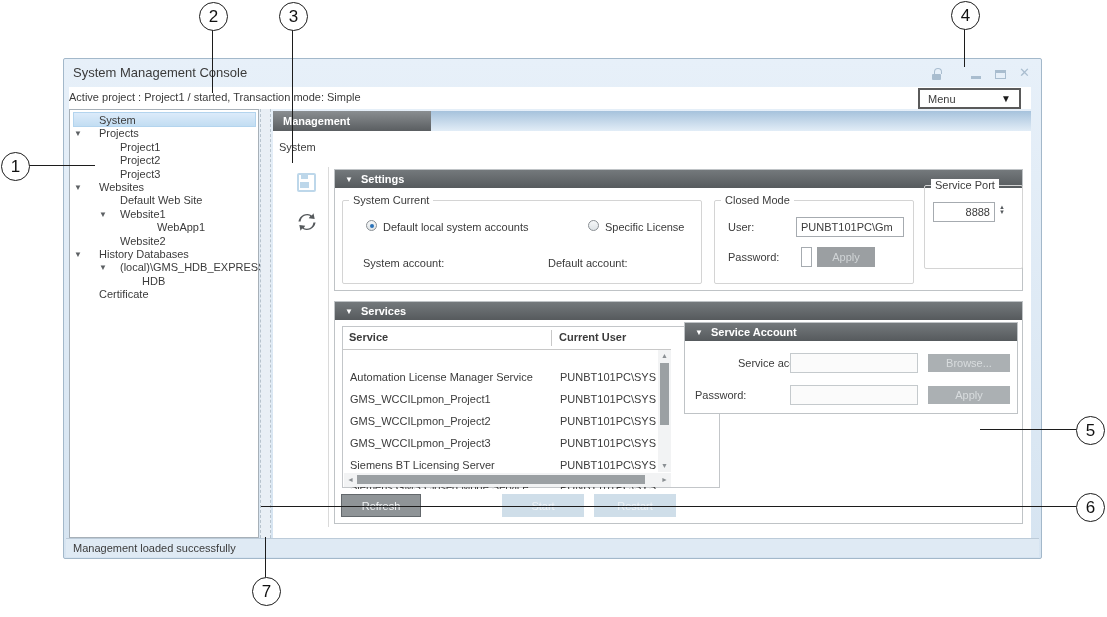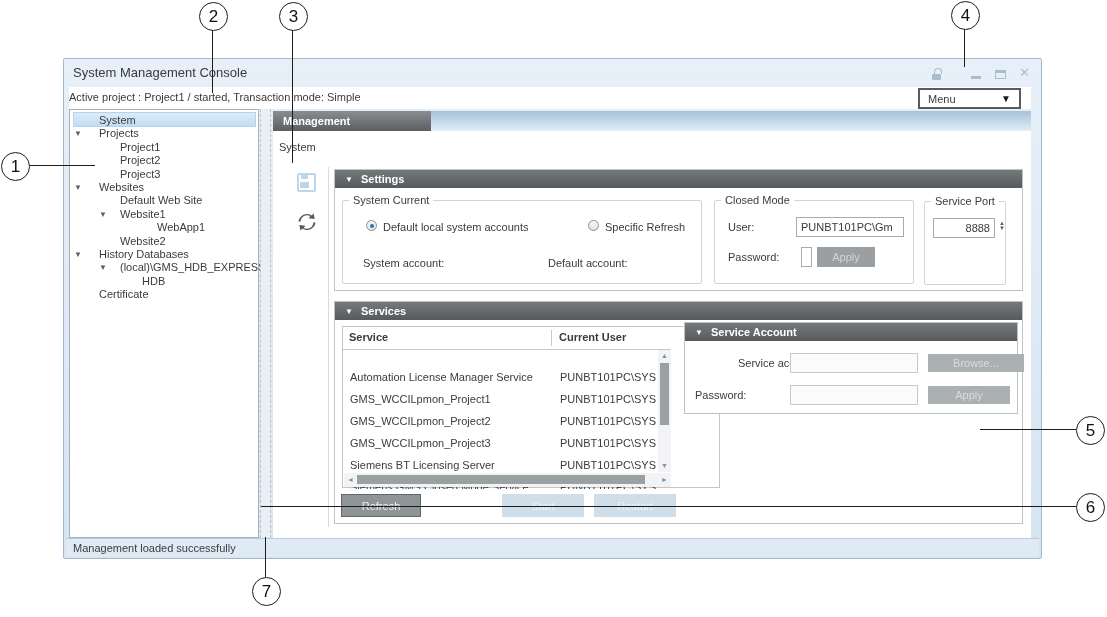--- a/index.html
+++ b/index.html
@@ -240,37 +240,37 @@
           <span class="ph-title">Settings</span>
         </div>
 
         <div class="abs groupbox" style="left:7px;top:30px;width:360px;height:84px;">
           <span class="abs legend" style="left:6px;">System Current</span>
           <div class="abs radio-outer" style="left:23px;top:19px;">
             <div class="abs radio-dot"></div>
           </div>
           <span class="abs txt" style="left:40px;top:20px;">Default local system accounts</span>
           <div class="abs radio-outer" style="left:245px;top:19px;"></div>
-          <span class="abs txt" style="left:262px;top:20px;">Specific Refresh</span>
+          <span class="abs txt" style="left:262px;top:20px;">Specific License</span>
           <span class="abs txt" style="left:20px;top:56px;">System account:</span>
           <span class="abs txt" style="left:205px;top:56px;">Default account:</span>
         </div>
 
         <div class="abs groupbox" style="left:379px;top:30px;width:200px;height:84px;">
           <span class="abs legend" style="left:6px;">Closed Mode</span>
           <span class="abs txt" style="left:13px;top:20px;">User:</span>
           <input class="abs input" style="left: 81px; top: 16px; width: 108px; height: 20px;" value="PUNBT101PC\Gm">
           <span class="abs txt" style="left:13px;top:50px;">Password:</span>
           <input class="abs input" style="left: 86px; top: 46px; width: 11px; height: 20px; padding: 2px 1px;">
           <div class="abs btn-disabled-dark" style="left:102px;top:46px;width:58px;height:20px;">
             <span>Apply</span>
           </div>
         </div>
 
-        <div class="abs groupbox" style="left:589px;top:31px;width:82px;height:84px;">
+        <div class="abs groupbox" style="left:589px;top:15px;width:99px;height:84px;">
           <span class="abs legend" style="left:6px;">Service Port</span>
           <input class="abs input" style="left: 8px; top: 16px; width: 62px; height: 20px; text-align: right;" value="8888">
           <div class="abs spin-arrows" style="left:74px;top:19px;">
             <span>▲</span>
             <span>▼</span>
           </div>
         </div>
       </div>
 
       <div class="abs panel" style="left:61px;top:190px;width:689px;height:223px;">
@@ -326,21 +326,21 @@
           </div>
         </div>
 
         <div class="abs panel" style="left:349px;top:20px;width:334px;height:92px;">
           <div class="abs panel-header">
             <span class="ph-arrow">▼</span>
             <span class="ph-title">Service Account</span>
           </div>
           <span class="abs txt" style="left:10px;top:34px;margin-left:43px;">Service account:</span>
           <input class="abs input input-dim" style="left: 105px; top: 30px; width: 128px; height: 20px;">
-          <div class="abs btn-disabled-mid" style="left:243px;top:31px;width:96px;height:18px;">
+          <div class="abs btn-disabled-mid" style="left:243px;top:31px;width:82px;height:18px;">
             <span>Browse...</span>
           </div>
           <span class="abs txt" style="left:10px;top:66px;">Password:</span>
           <input class="abs input input-dim" style="left: 105px; top: 62px; width: 128px; height: 20px;">
           <div class="abs btn-disabled-mid" style="left:243px;top:63px;width:82px;height:18px;">
             <span>Apply</span>
           </div>
         </div>
 
         <div class="abs btn-dark" style="left:6px;top:192px;width:80px;height:23px;">

